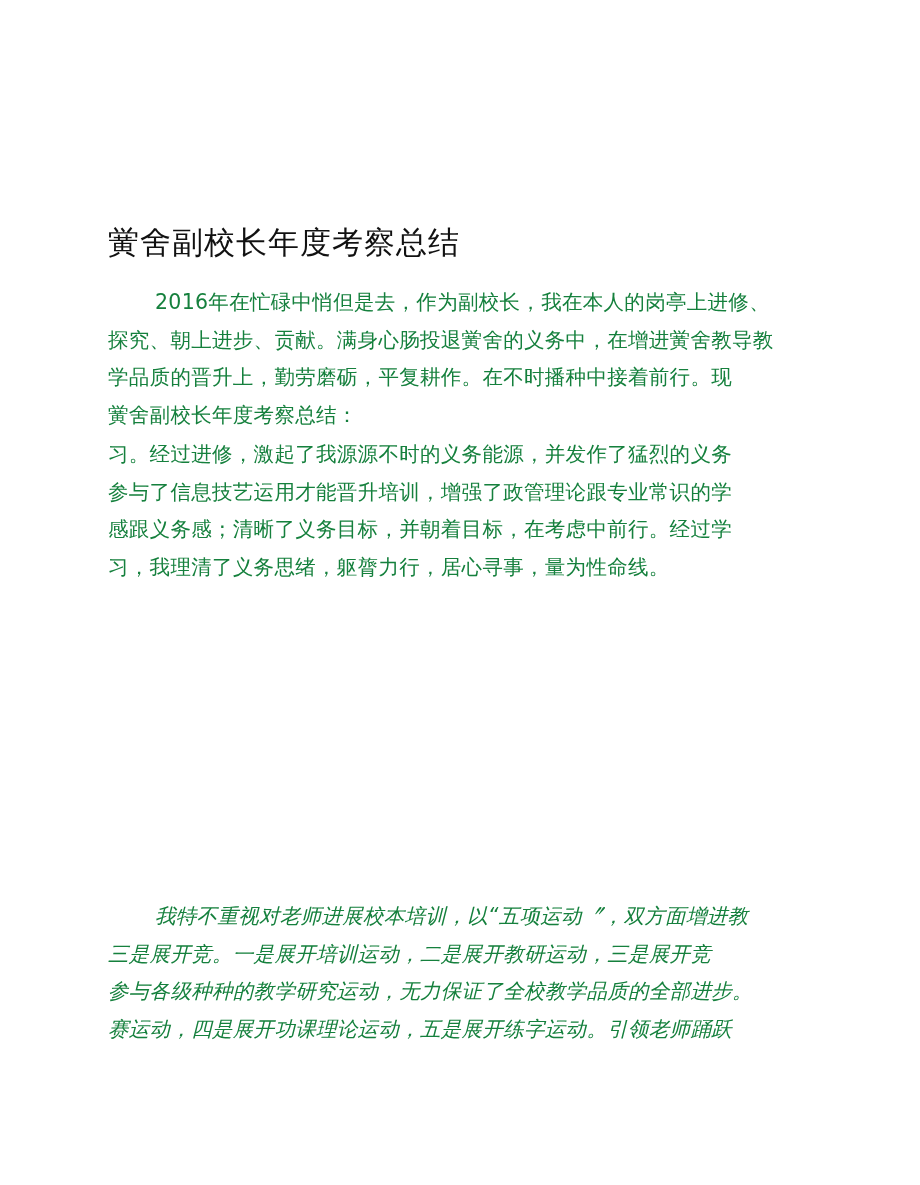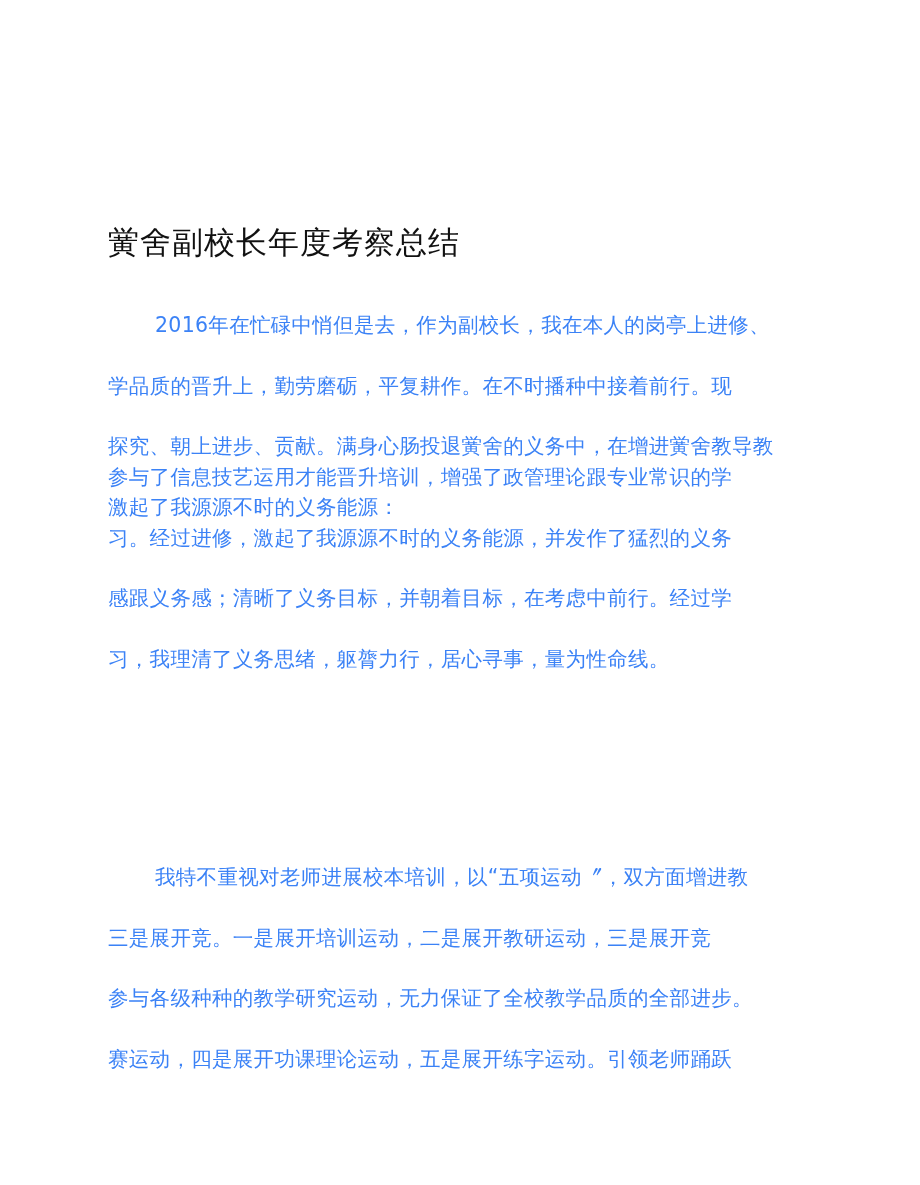--- a/index.html
+++ b/index.html
@@ -39,48 +39,47 @@
     .para {
       position: absolute;
       left: 108px;
       margin: 0;
     }
     .line {
       display: block;
       font-size: 20.5px;
       line-height: 37.5px;
       white-space: nowrap;
-      color: #3b82f6;
+      color: #15803d;
       letter-spacing: 0.3px;
-      margin-top: 23px;
     }
     .line.indent {
       padding-left: 47px;
     }
     .p1 { top: 284px; }
     .p2 { top: 436px; }
     .p3 { top: 626px; }
-    .p4 { top: 836px; }
+    .p4 { top: 898px; font-style: italic; }
   </style>
 </head>
 <body>
 
 <div class="page">
   <h1 class="title">黉舍副校长年度考察总结</h1>
 
   <p class="para p1">
     <span class="line indent">2016年在忙碌中悄但是去，作为副校长，我在本人的岗亭上进修、</span>
+    <span class="line">探究、朝上进步、贡献。满身心肠投退黉舍的义务中，在增进黉舍教导教</span>
     <span class="line">学品质的晋升上，勤劳磨砺，平复耕作。在不时播种中接着前行。现</span>
-    <span class="line">探究、朝上进步、贡献。满身心肠投退黉舍的义务中，在增进黉舍教导教</span>
-    <span class="line">激起了我源源不时的义务能源：</span>
+    <span class="line">黉舍副校长年度考察总结：</span>
   </p>
 
   <p class="para p2">
+    <span class="line">习。经过进修，激起了我源源不时的义务能源，并发作了猛烈的义务</span>
     <span class="line">参与了信息技艺运用才能晋升培训，增强了政管理论跟专业常识的学</span>
-    <span class="line">习。经过进修，激起了我源源不时的义务能源，并发作了猛烈的义务</span>
     <span class="line">感跟义务感；清晰了义务目标，并朝着目标，在考虑中前行。经过学</span>
     <span class="line">习，我理清了义务思绪，躯膂力行，居心寻事，量为性命线。</span>
   </p>
 
 
   <p class="para p4">
     <span class="line indent">我特不重视对老师进展校本培训，以“五项运动〞，双方面增进教</span>
     <span class="line">三是展开竞。一是展开培训运动，二是展开教研运动，三是展开竞</span>
     <span class="line">参与各级种种的教学研究运动，无力保证了全校教学品质的全部进步。</span>
     <span class="line">赛运动，四是展开功课理论运动，五是展开练字运动。引领老师踊跃</span>

